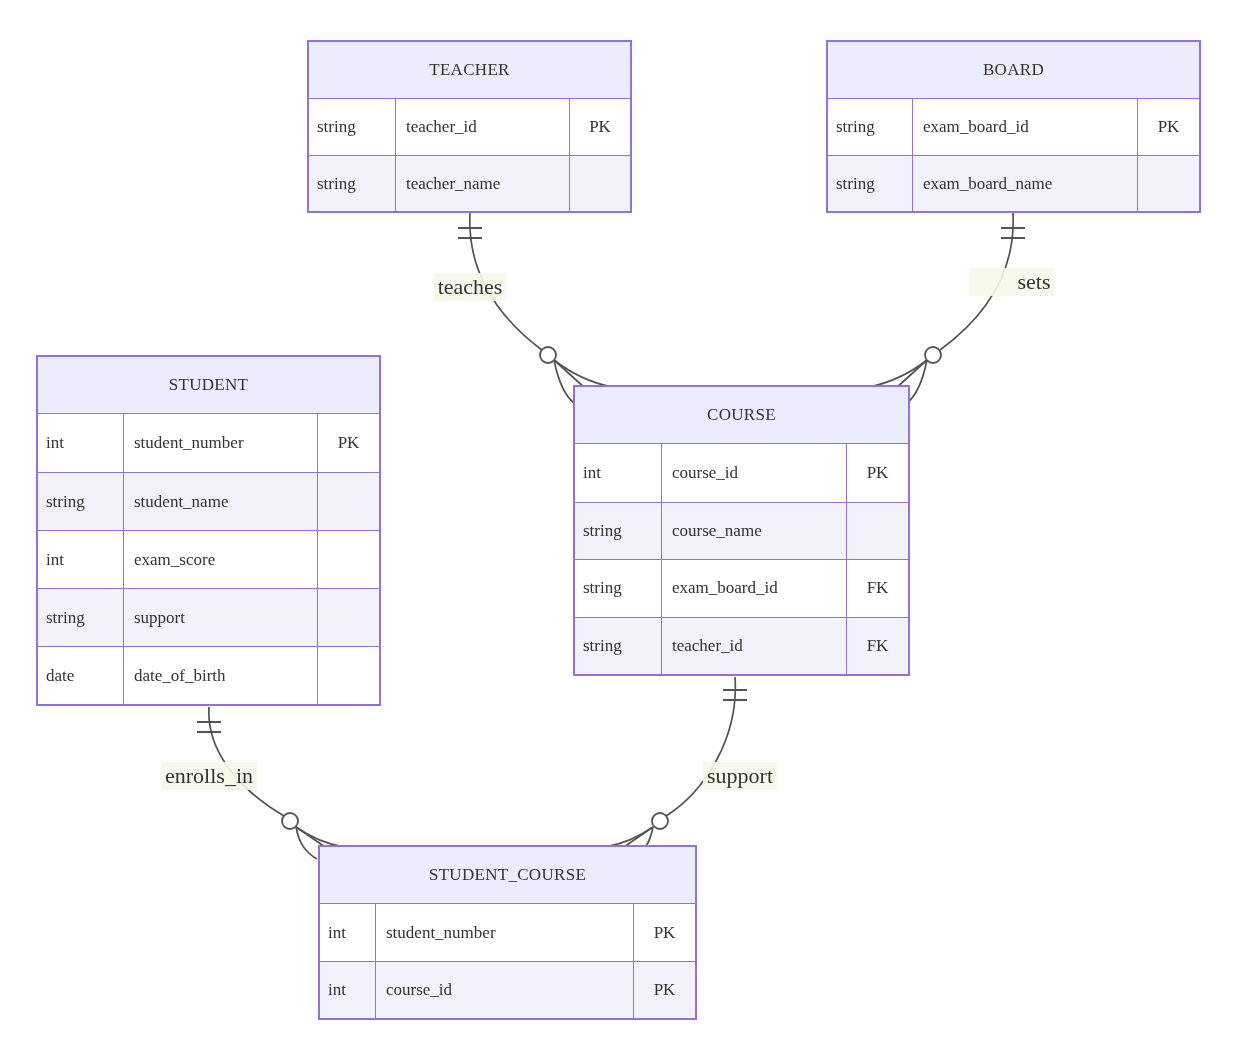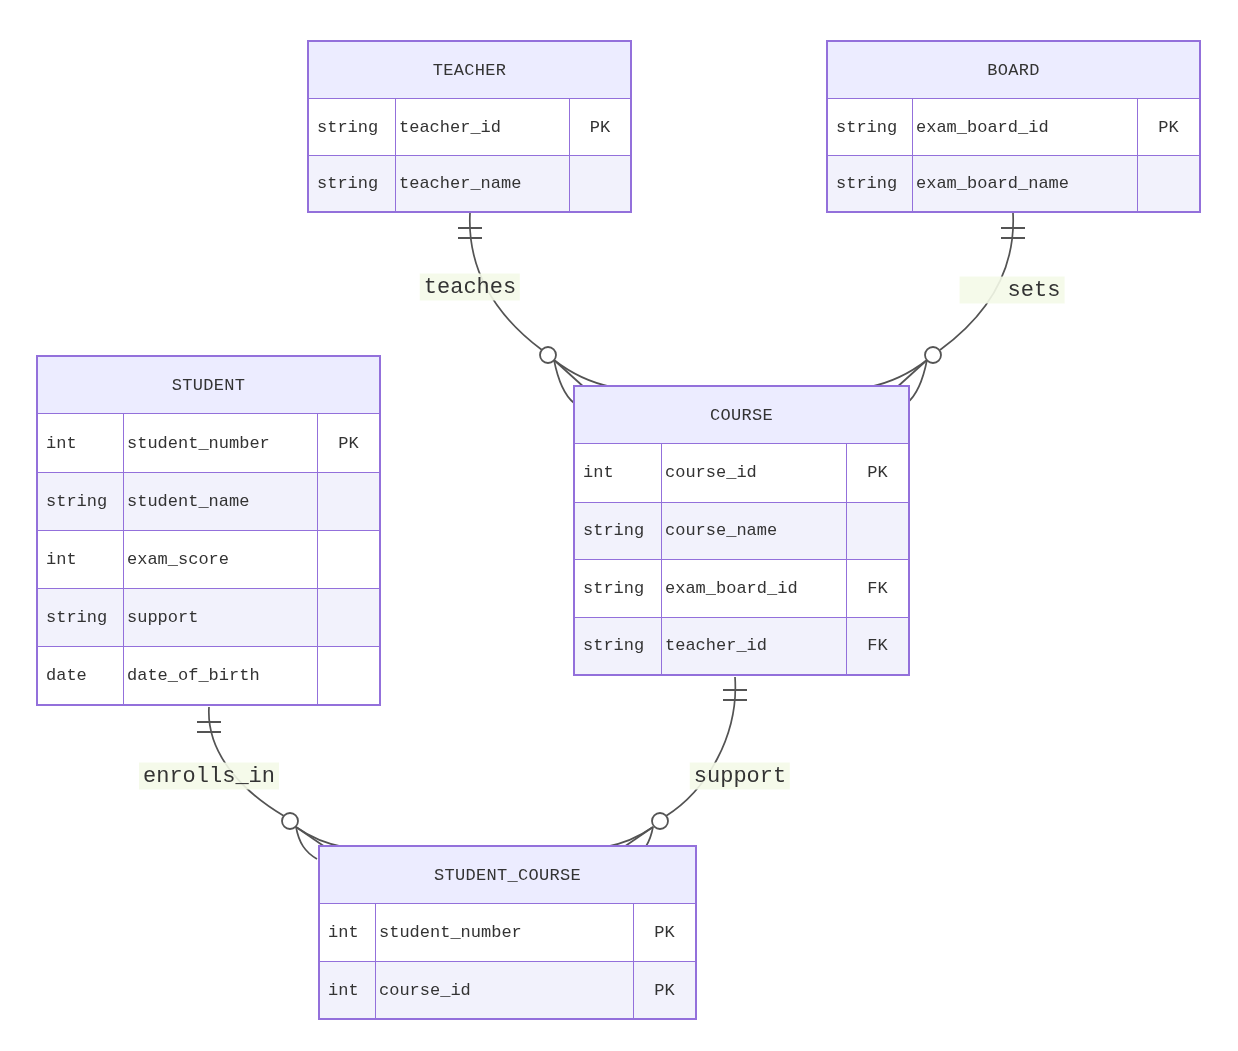--- a/index.html
+++ b/index.html
@@ -1,19 +1,19 @@
 <!DOCTYPE html>
 <html><head>
 <meta charset="utf-8">
 <style>
   html,body{margin:0;padding:0;background:#ffffff;}
   .canvas{
     position:relative;
     width:1238px;height:1051px;
-    font-family:Liberation Mono, monospace;
+    font-family:Liberation Serif, serif;
     color:#333333;
     overflow:hidden;
     background:#ffffff;
   }
   svg.edges{position:absolute;left:0;top:0;}
   .edge-path{fill:none;stroke:#535353;stroke-width:1.7;}
   .tick{stroke:#545454;stroke-width:2;}
   .zm-circle{fill:#ffffff;stroke:#545454;stroke-width:1.8;}
 
   .entity{
@@ -39,21 +39,21 @@
   .erow + .erow{border-top:1.5px solid #9370DB;}
   .erow.even .cell{background:#f2f2fc;}
   .cell{
     display:flex;align-items:center;
     font-size:17px;
     box-sizing:border-box;
     background:#ffffff;
     overflow:hidden;
   }
   .ctype{width:var(--c1);padding-left:8px;}
-  .cattr{flex:1;padding-left:3px;border-left:1.5px solid #9370DB;border-right:1.5px solid #9370DB;}
+  .cattr{flex:1;padding-left:10px;border-left:1.5px solid #9370DB;border-right:1.5px solid #9370DB;}
   .ckey{width:var(--c3);justify-content:center;}
 
   .rel-label{
     position:absolute;
     transform:translate(-50%,-50%);
     background:rgba(244,250,232,0.9);
     font-size:22px;
     padding:1px 4px;
     white-space:nowrap;
   }
@@ -211,17 +211,17 @@
       <div class="cell ckey">PK</div>
     </div>
     <div class="erow even">
       <div class="cell ctype">int</div>
       <div class="cell cattr">course_id</div>
       <div class="cell ckey">PK</div>
     </div>
   </div>
 
   <div class="rel-label" style="left:470px;top:287px;">teaches</div>
-  <div class="rel-label" style="left:1012px;top:290px;padding-left:48px;">sets</div>
+  <div class="rel-label" style="left:1012px;top:282px;padding-left:48px;">sets</div>
   <div class="rel-label" style="left:209px;top:776px;">enrolls_in</div>
   <div class="rel-label" style="left:740px;top:776px;">support</div>
 
 </div>
 
 </body></html>

